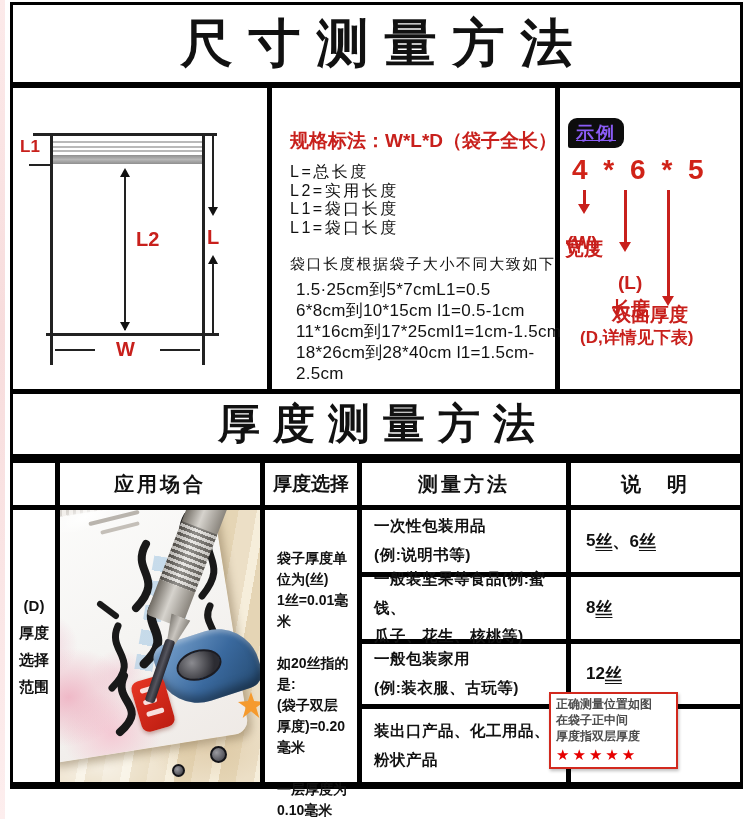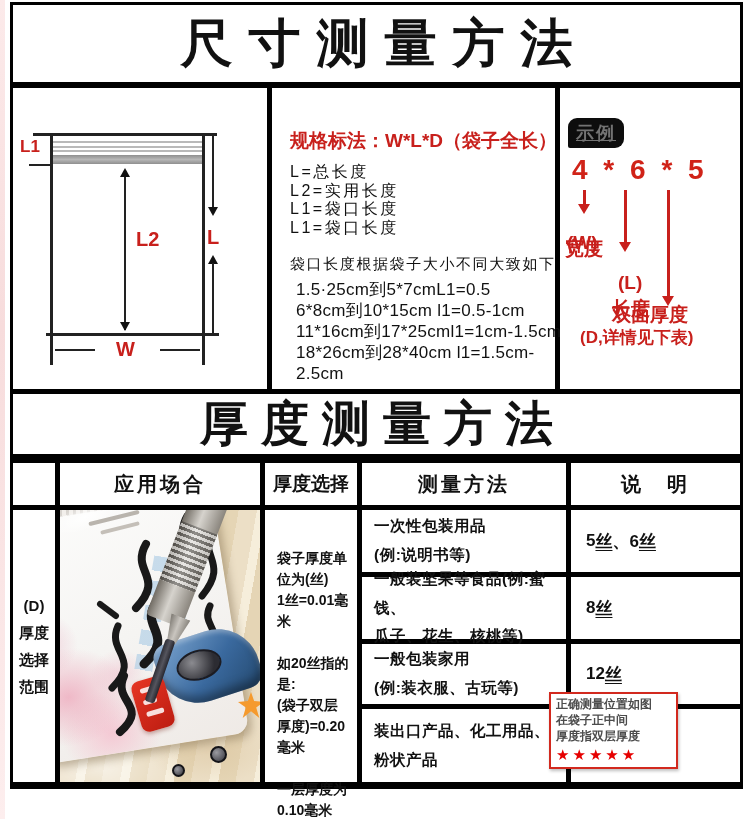--- a/index.html
+++ b/index.html
@@ -33,34 +33,34 @@
   .tri.up{border-left:5px solid transparent;border-right:5px solid transparent;border-bottom:9px solid #111;}
 
   
   .spec{position:absolute;left:18px;top:40px;width:280px;}
   .spec-title{font-size:19px;font-weight:bold;color:#c8201c;white-space:nowrap;}
   .spec-defs{margin-top:9px;font-size:16px;font-weight:500;letter-spacing:2.5px;line-height:1.17;white-space:pre-line;}
   .spec-note-title{margin-top:17px;font-size:15px;letter-spacing:1.6px;white-space:nowrap;}
   .spec-notes{margin-top:5px;font-size:17px;line-height:1.24;letter-spacing:.3px;white-space:pre-line;margin-left:6px;}
 
   
-  .badge{position:absolute;left:8px;top:30px;width:56px;height:30px;background:#0d0d0d;color:#737373;
+  .badge{position:absolute;left:8px;top:30px;width:56px;height:30px;background:#0d0d0d;color:#8b5cf6;
          border-radius:9px 9px 9px 2px;display:flex;align-items:center;justify-content:center;
          font-size:18px;font-weight:bold;letter-spacing:2px;text-decoration:underline;}
   .formula{position:absolute;left:12px;top:66px;font-size:28px;font-weight:bold;color:#d02318;letter-spacing:4px;white-space:nowrap;}
   .rarrow{position:absolute;width:3px;background:#c8201c;}
   .rarrow::after{content:"";position:absolute;left:-5px;bottom:-8px;width:0;height:0;
          border-left:6.5px solid transparent;border-right:6.5px solid transparent;border-top:10px solid #c8201c;}
   .ex-label{position:absolute;font-weight:bold;color:#c8201c;white-space:nowrap;}
 
   
   .s3{position:absolute;left:0;top:392px;width:733px;height:66px;box-sizing:border-box;
       border-left:3px solid #000;border-right:3px solid #000;border-bottom:6px solid #000;
       display:flex;align-items:center;justify-content:center;}
-  .mid-title{font-size:48px;font-weight:600;letter-spacing:13px;text-indent:13px;white-space:nowrap;text-align:center;}
+  .mid-title{font-size:42px;font-weight:600;letter-spacing:13px;text-indent:13px;white-space:nowrap;text-align:center;}
 
   
   .s4{position:absolute;left:0;top:458px;width:733px;height:329px;box-sizing:border-box;}
   .tbl{position:absolute;inset:0;background:#000;border:3px solid #000;display:grid;
        grid-template-columns:42px 200px 92px 204px 1fr;
        grid-template-rows:42px 62px 62px 60px 73px;gap:5px;}
   .cell{background:#fff;position:relative;}
   .hcell{display:flex;align-items:center;justify-content:center;font-size:20px;font-weight:bold;letter-spacing:3px;white-space:pre;}
   .rowhead{grid-row:2/6;display:flex;align-items:center;justify-content:center;
        font-size:15px;font-weight:bold;line-height:1.8;text-align:center;white-space:pre-line;}

